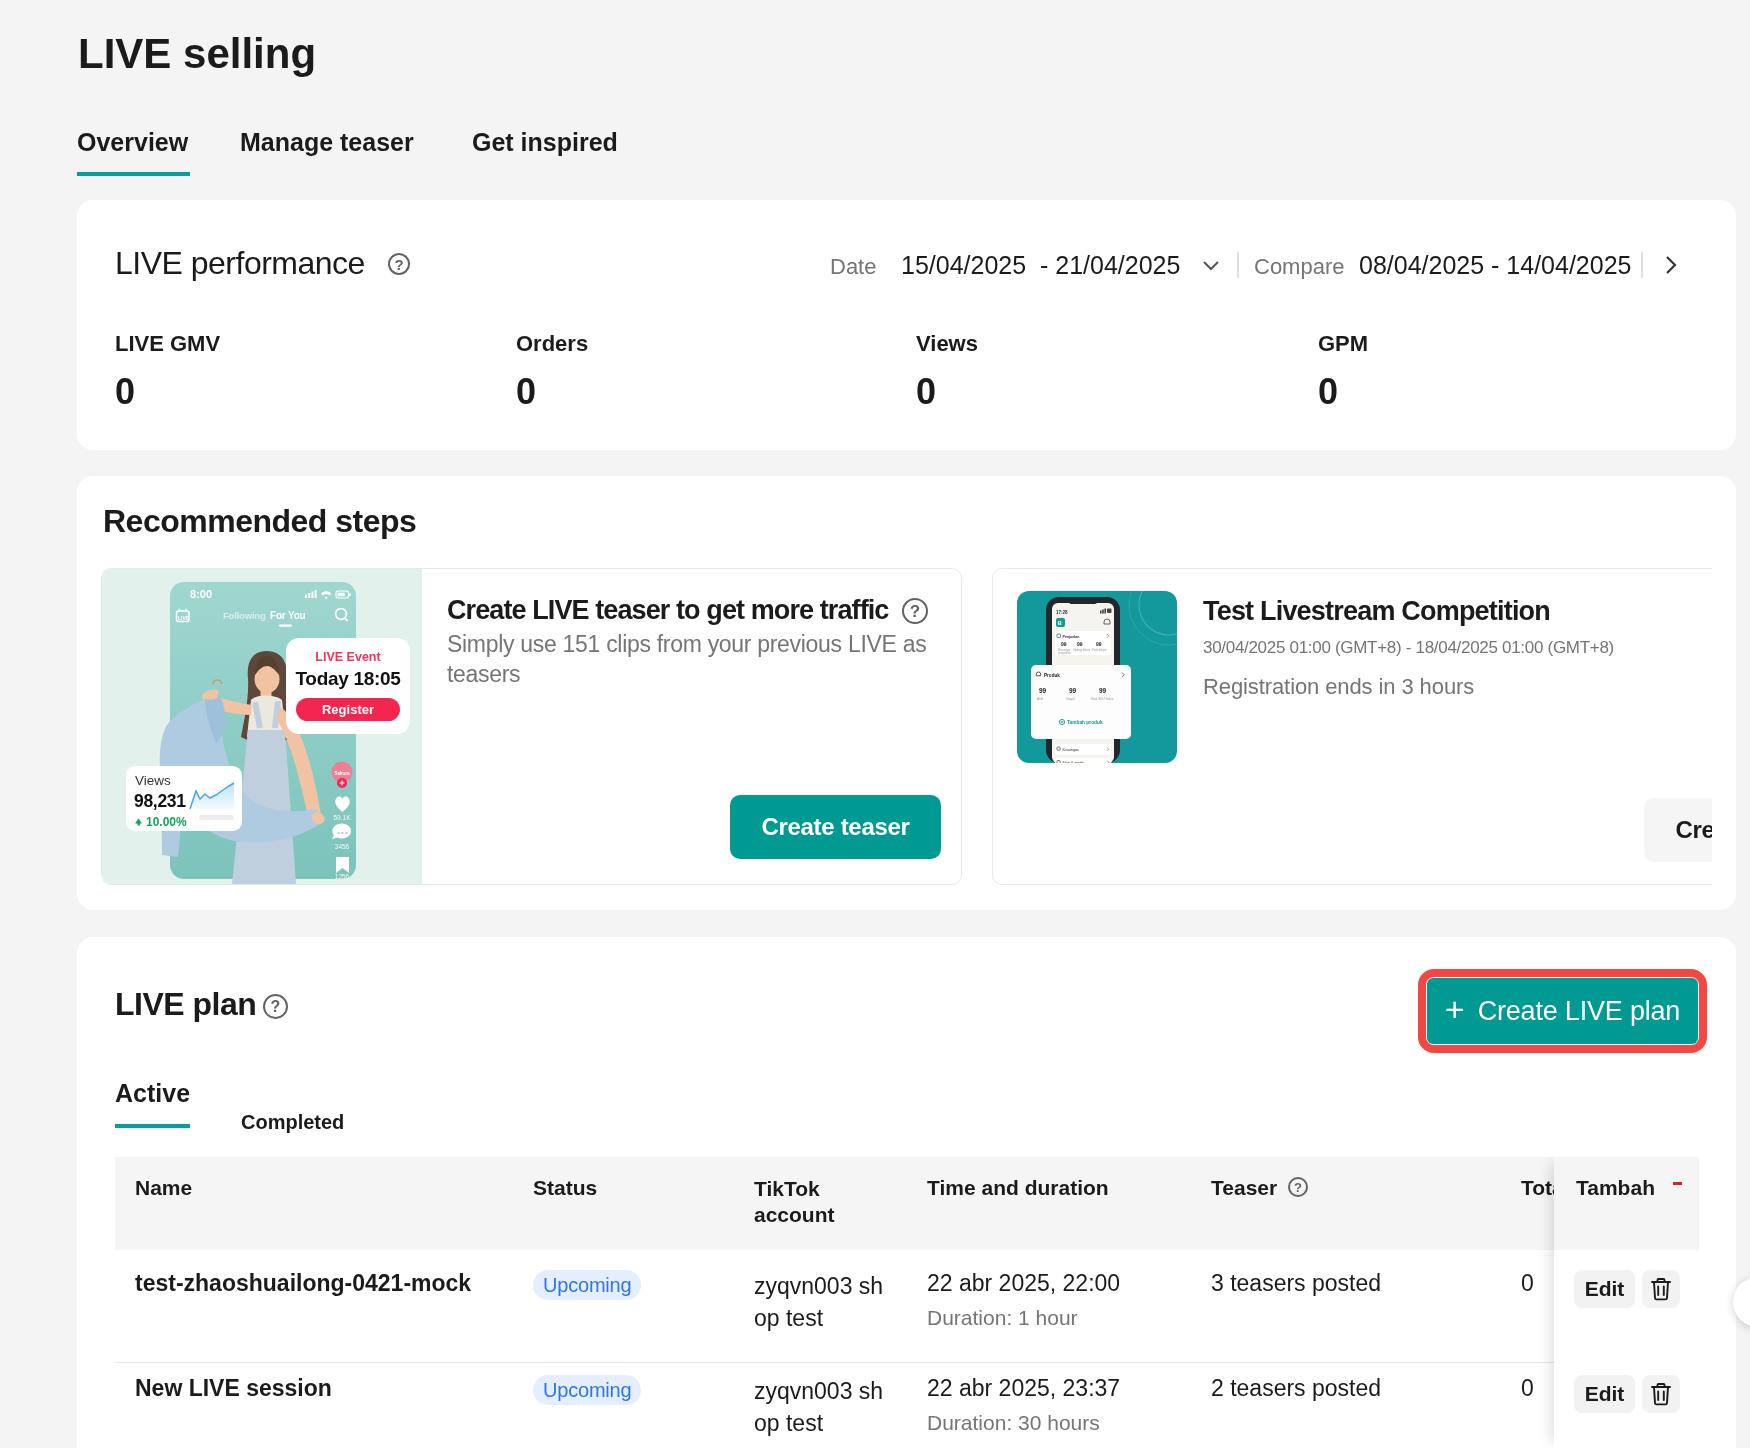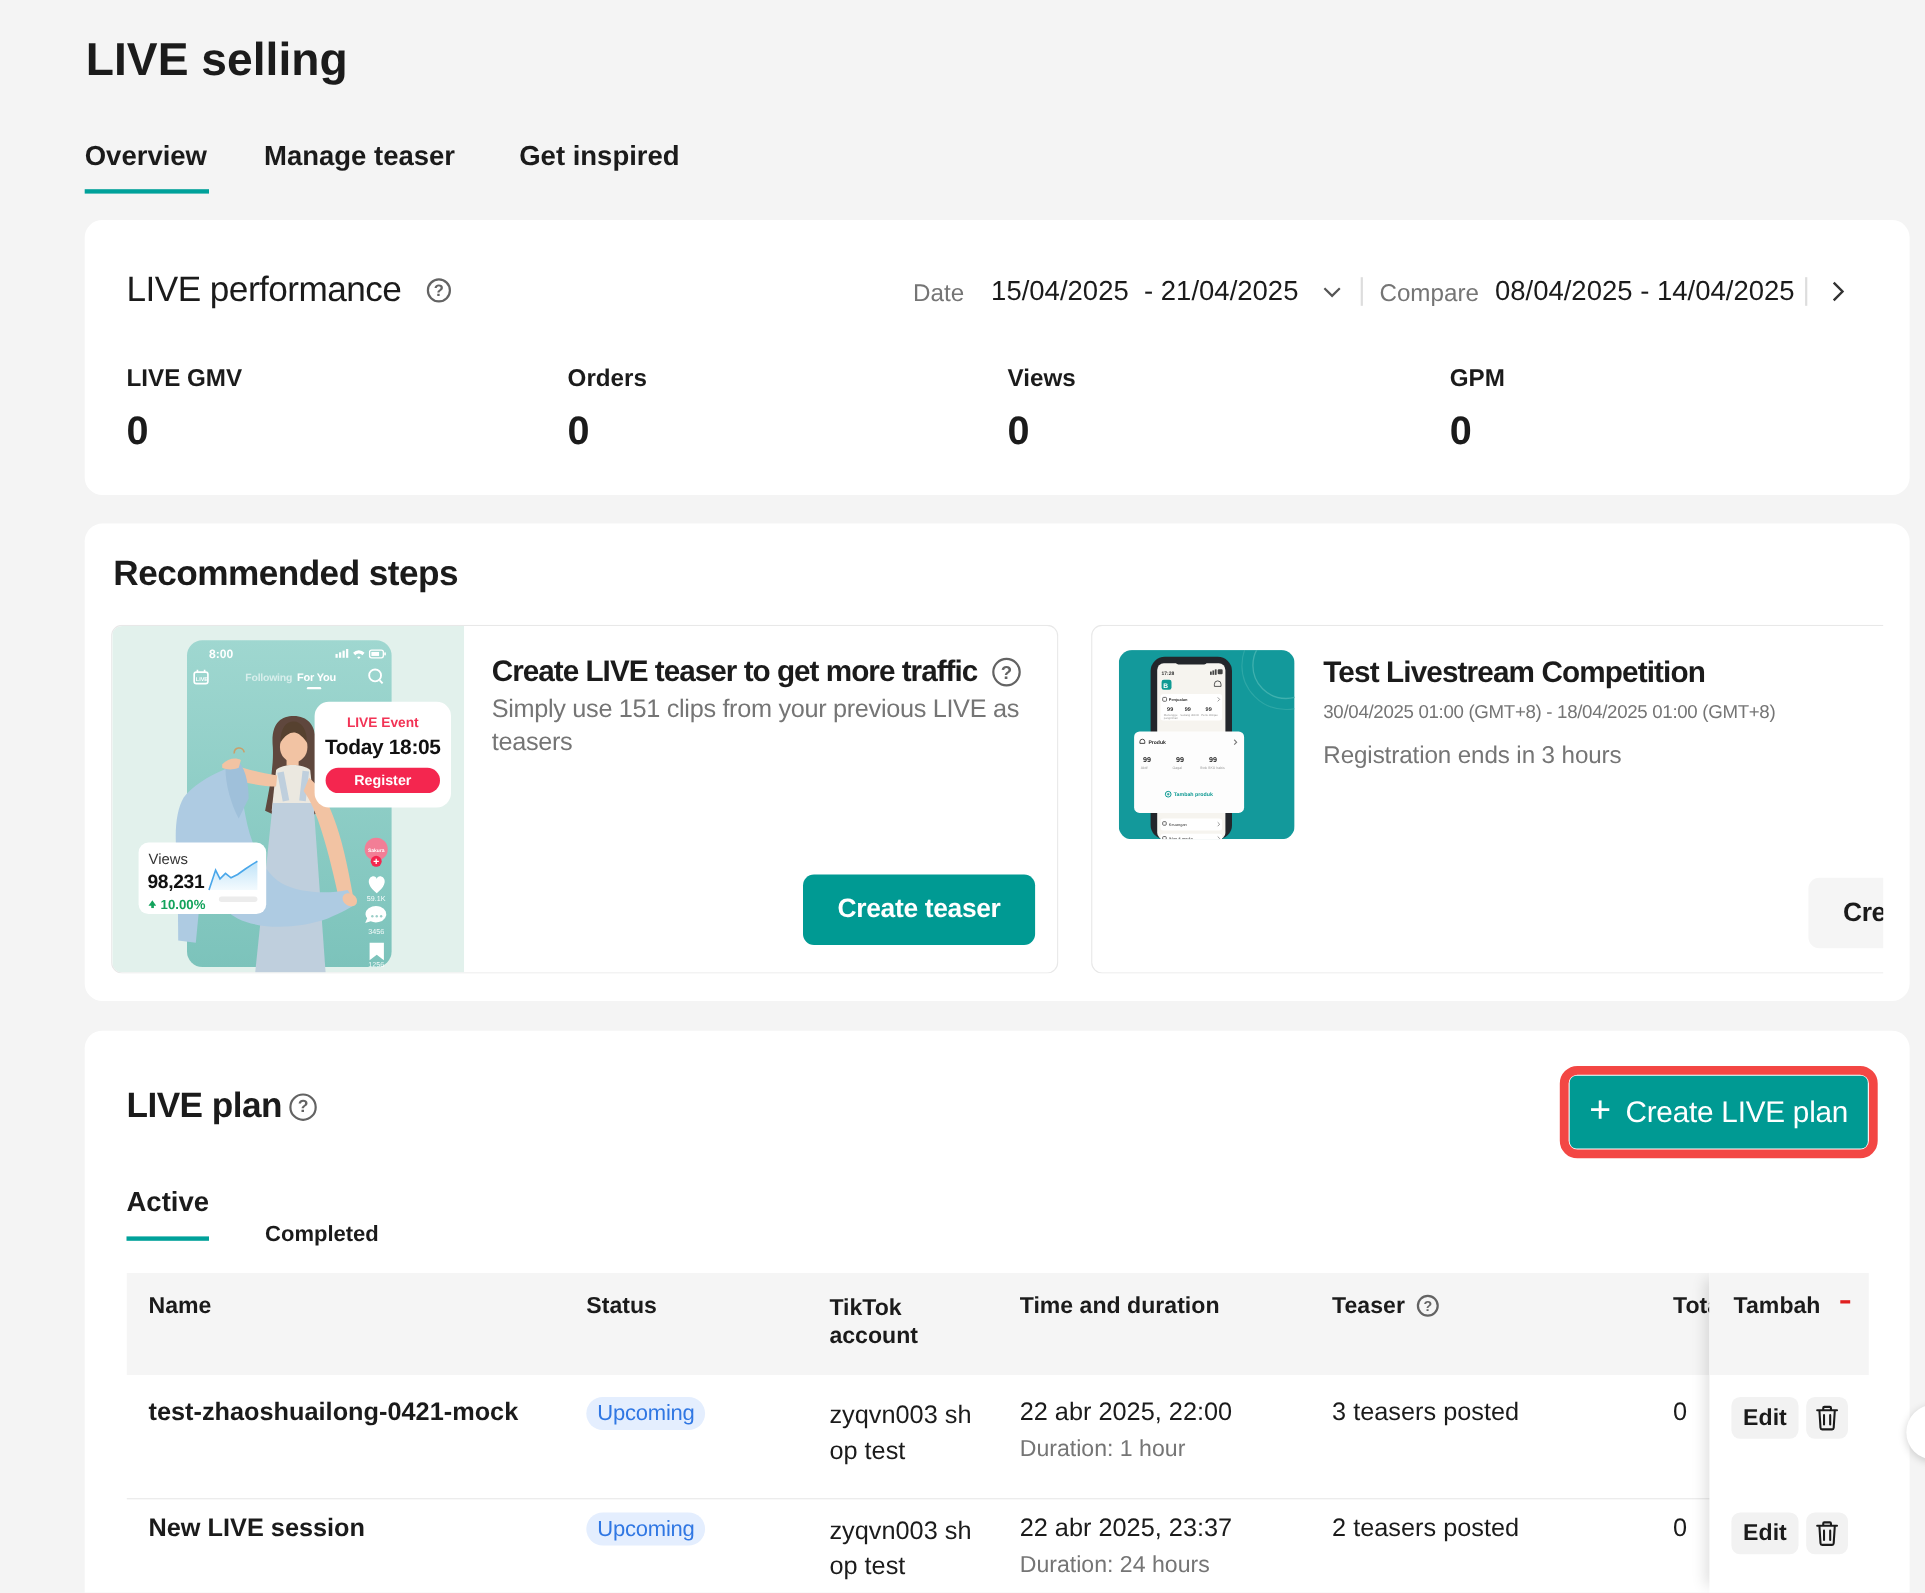--- a/index.html
+++ b/index.html
@@ -256,21 +256,21 @@
       <div class="abs" style="left:812px; top:113px; font-size:23px;">22 abr 2025, 22:00</div>
       <div class="abs gray" style="left:812px; top:149px; font-size:21px;">Duration: 1 hour</div>
       <div class="abs" style="left:1096px; top:113px; font-size:23px;">3 teasers posted</div>
       <div class="abs" style="left:1406px; top:113px; font-size:23px;">0</div>
       <div class="abs" style="left:0; top:205px; width:1516px; height:1px; background:#e8e8e8;"></div>
 
       <div class="abs" style="left:20px; top:218px; font-size:23px; font-weight:bold;">New LIVE session</div>
       <div class="abs" style="left:418px; top:218px; height:30px; padding:0 10px; background:#e4eefe; border-radius:15px; color:#3077e3; font-size:20px; letter-spacing:-0.2px; line-height:30px;">Upcoming</div>
       <div class="abs" style="left:639px; top:218px; width:133px; font-size:23px; line-height:32px; word-break:break-all;">zyqvn003 shop test</div>
       <div class="abs" style="left:812px; top:218px; font-size:23px;">22 abr 2025, 23:37</div>
-      <div class="abs gray" style="left:812px; top:254px; font-size:21px;">Duration: 24 hours</div>
+      <div class="abs gray" style="left:812px; top:254px; font-size:21px;">Duration: 30 hours</div>
       <div class="abs" style="left:1096px; top:218px; font-size:23px;">2 teasers posted</div>
       <div class="abs" style="left:1406px; top:218px; font-size:23px;">0</div>
 
       <div class="abs" style="left:1439px; top:0; width:145px; height:291px; background:#fff; box-shadow:-10px 0 12px -6px rgba(0,0,0,0.12);"></div>
       <div class="abs" style="left:1439px; top:0; width:145px; height:93px; background:#f5f5f5;"></div>
       <div class="abs" style="left:1461px; top:19px; font-size:21px; font-weight:bold;">Tambah</div>
       <div class="abs" style="left:1558px; top:25px; width:9px; height:3px; background:#e02020;"></div>
       <div class="abs" style="left:1459px; top:113px; width:61px; height:38px; background:#f2f2f2; border-radius:8px; font-size:21px; font-weight:bold; text-align:center; line-height:38px;">Edit</div>
       <div class="abs" style="left:1527px; top:113px; width:38px; height:38px; background:#f2f2f2; border-radius:8px;">
         <svg width="22" height="24" viewBox="0 0 22 24" style="position:absolute;left:8px;top:7px;">

